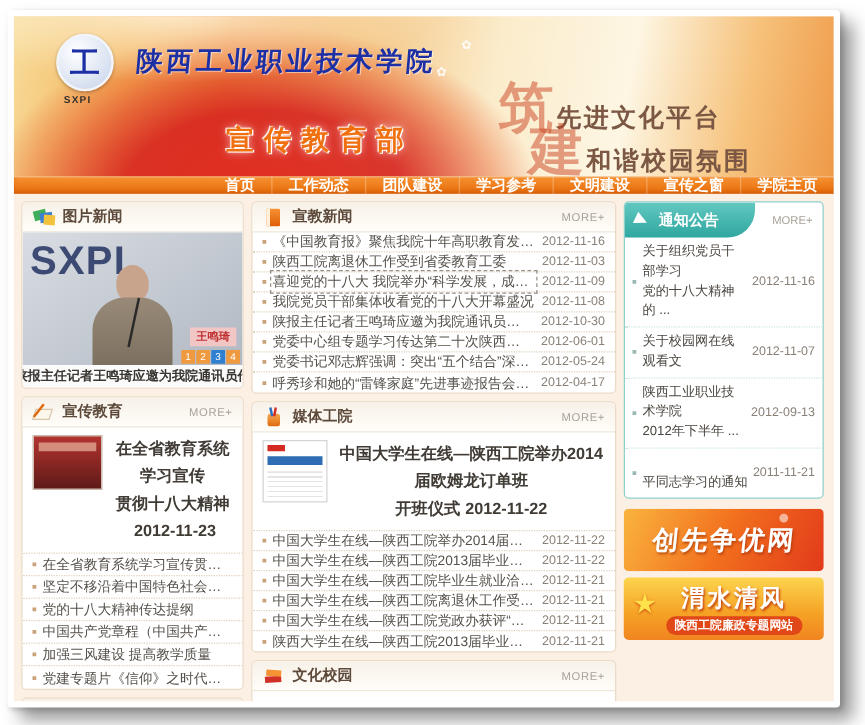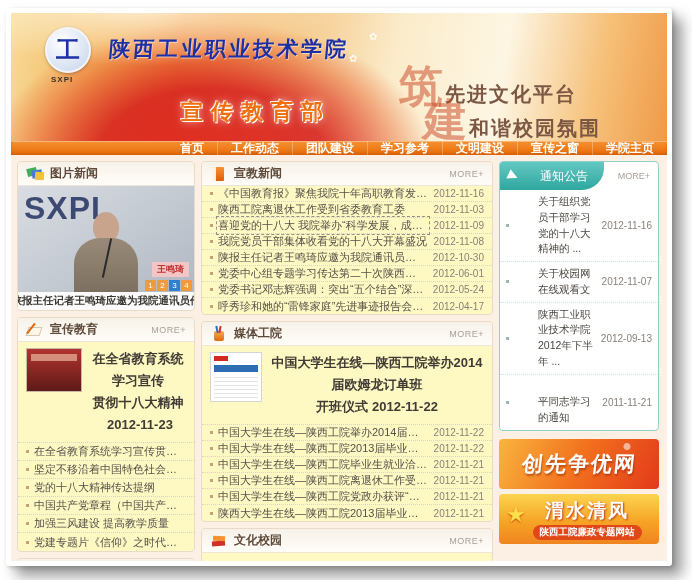--- a/index.html
+++ b/index.html
@@ -42,21 +42,21 @@
   .nav a{color:#fff;font-weight:bold;font-size:12px;padding:0 13px;height:100%;
     display:flex;align-items:center;border-left:1px solid rgba(255,255,255,.28);}
   .nav a:first-child{border-left:none;}
 
   
   .content{flex:1;display:flex;gap:6px;padding:6px;overflow:hidden;}
   .col-l{width:178px;flex:none;}
   .col-m{width:292px;flex:none;}
   .col-r{width:160px;flex:none;}
 
-  .box{background:#fef9c3;border:1px solid #eadbc8;border-radius:4px;margin-bottom:6px;overflow:hidden;}
+  .box{background:#ffffff;border:1px solid #eadbc8;border-radius:4px;margin-bottom:6px;overflow:hidden;}
   .bhead{height:24px;display:flex;align-items:center;padding:0 8px;
     background:linear-gradient(#f7f1e8,#fffdf9);border-bottom:1px solid #f0e6d8;}
   .bhead .ttl{font-weight:bold;font-size:12px;color:#5d4a3b;margin-left:6px;}
   .bhead .more{margin-left:auto;font-size:9px;color:#a9a29a;letter-spacing:.5px;}
 
   .sic{width:18px;height:16px;position:relative;flex:none;}
   .sic i{position:absolute;display:block;}
   .ic-photo i:nth-child(1){left:1px;top:2px;width:10px;height:8px;background:#3fae5a;transform:rotate(-14deg);}
   .ic-photo i:nth-child(2){left:6px;top:4px;width:10px;height:8px;background:#3f7fd0;transform:rotate(-8deg);}
   .ic-photo i:nth-child(3){left:9px;top:6px;width:9px;height:8px;background:#f2c23c;transform:rotate(4deg);}
@@ -110,28 +110,28 @@
     background:repeating-linear-gradient(#e4e4e4 0 1px,transparent 1px 4px);}
 
   
   .cc{display:flex;padding:6px 8px;align-items:flex-start;}
 
   
   .nbox{background:#fff;border:1px solid #8ed0cb;border-radius:4px;margin-bottom:8px;overflow:hidden;}
   .nhead{height:28px;position:relative;display:flex;align-items:center;}
   .nhead .pill{height:28px;width:104px;display:flex;align-items:center;padding-left:8px;
     background:linear-gradient(#62c8c1,#2fa79f);border-radius:0 0 22px 0;}
-  .nhead .pill .ttl{color:#fff;font-weight:normal;font-size:12px;margin-left:22px;}
+  .nhead .pill .ttl{color:#fff;font-weight:bold;font-size:12px;margin-left:9px;}
   .nhead .more{position:absolute;right:8px;font-size:9px;color:#a9a29a;}
   .horn{width:0;height:0;border-top:5px solid transparent;border-bottom:5px solid transparent;
     border-right:10px solid #fff;transform:rotate(-155deg);position:relative;}
   .notice-row{display:flex;padding:4px 6px;border-bottom:1px dotted #cde6e3;align-items:center;}
   .notice-row:last-child{border-bottom:none;}
   .notice-row .blt{background:#9ab8b4;}
-  .notice-row .lines{flex:1;font-size:10.5px;color:#4a453f;line-height:1.5;margin-left:24px;}
+  .notice-row .lines{flex:1;font-size:10.5px;color:#4a453f;line-height:1.5;}
   .notice-row .d{font-size:10px;color:#8a8178;margin-left:4px;flex:none;}
 
   
   .bnr{display:flex;height:50px;border-radius:4px;margin-bottom:5px;overflow:hidden;position:relative;
     align-items:center;justify-content:center;flex-direction:column;}
   .b1{background:radial-gradient(circle at 80% 15%,rgba(255,255,255,.55) 0 3px,transparent 4px),
       linear-gradient(115deg,#f9b43e 0%,#f2701e 50%,#e23a1a 100%);}
   .b1 .bt{font-family:"DejaVu Serif",serif;font-weight:bold;font-size:21px;color:#fff;
       text-shadow:1px 2px 2px rgba(150,40,0,.6);transform:skewX(-6deg);letter-spacing:2px;}
   .b2{background:linear-gradient(180deg,#fcd44e,#f6a426 55%,#f08420);}

